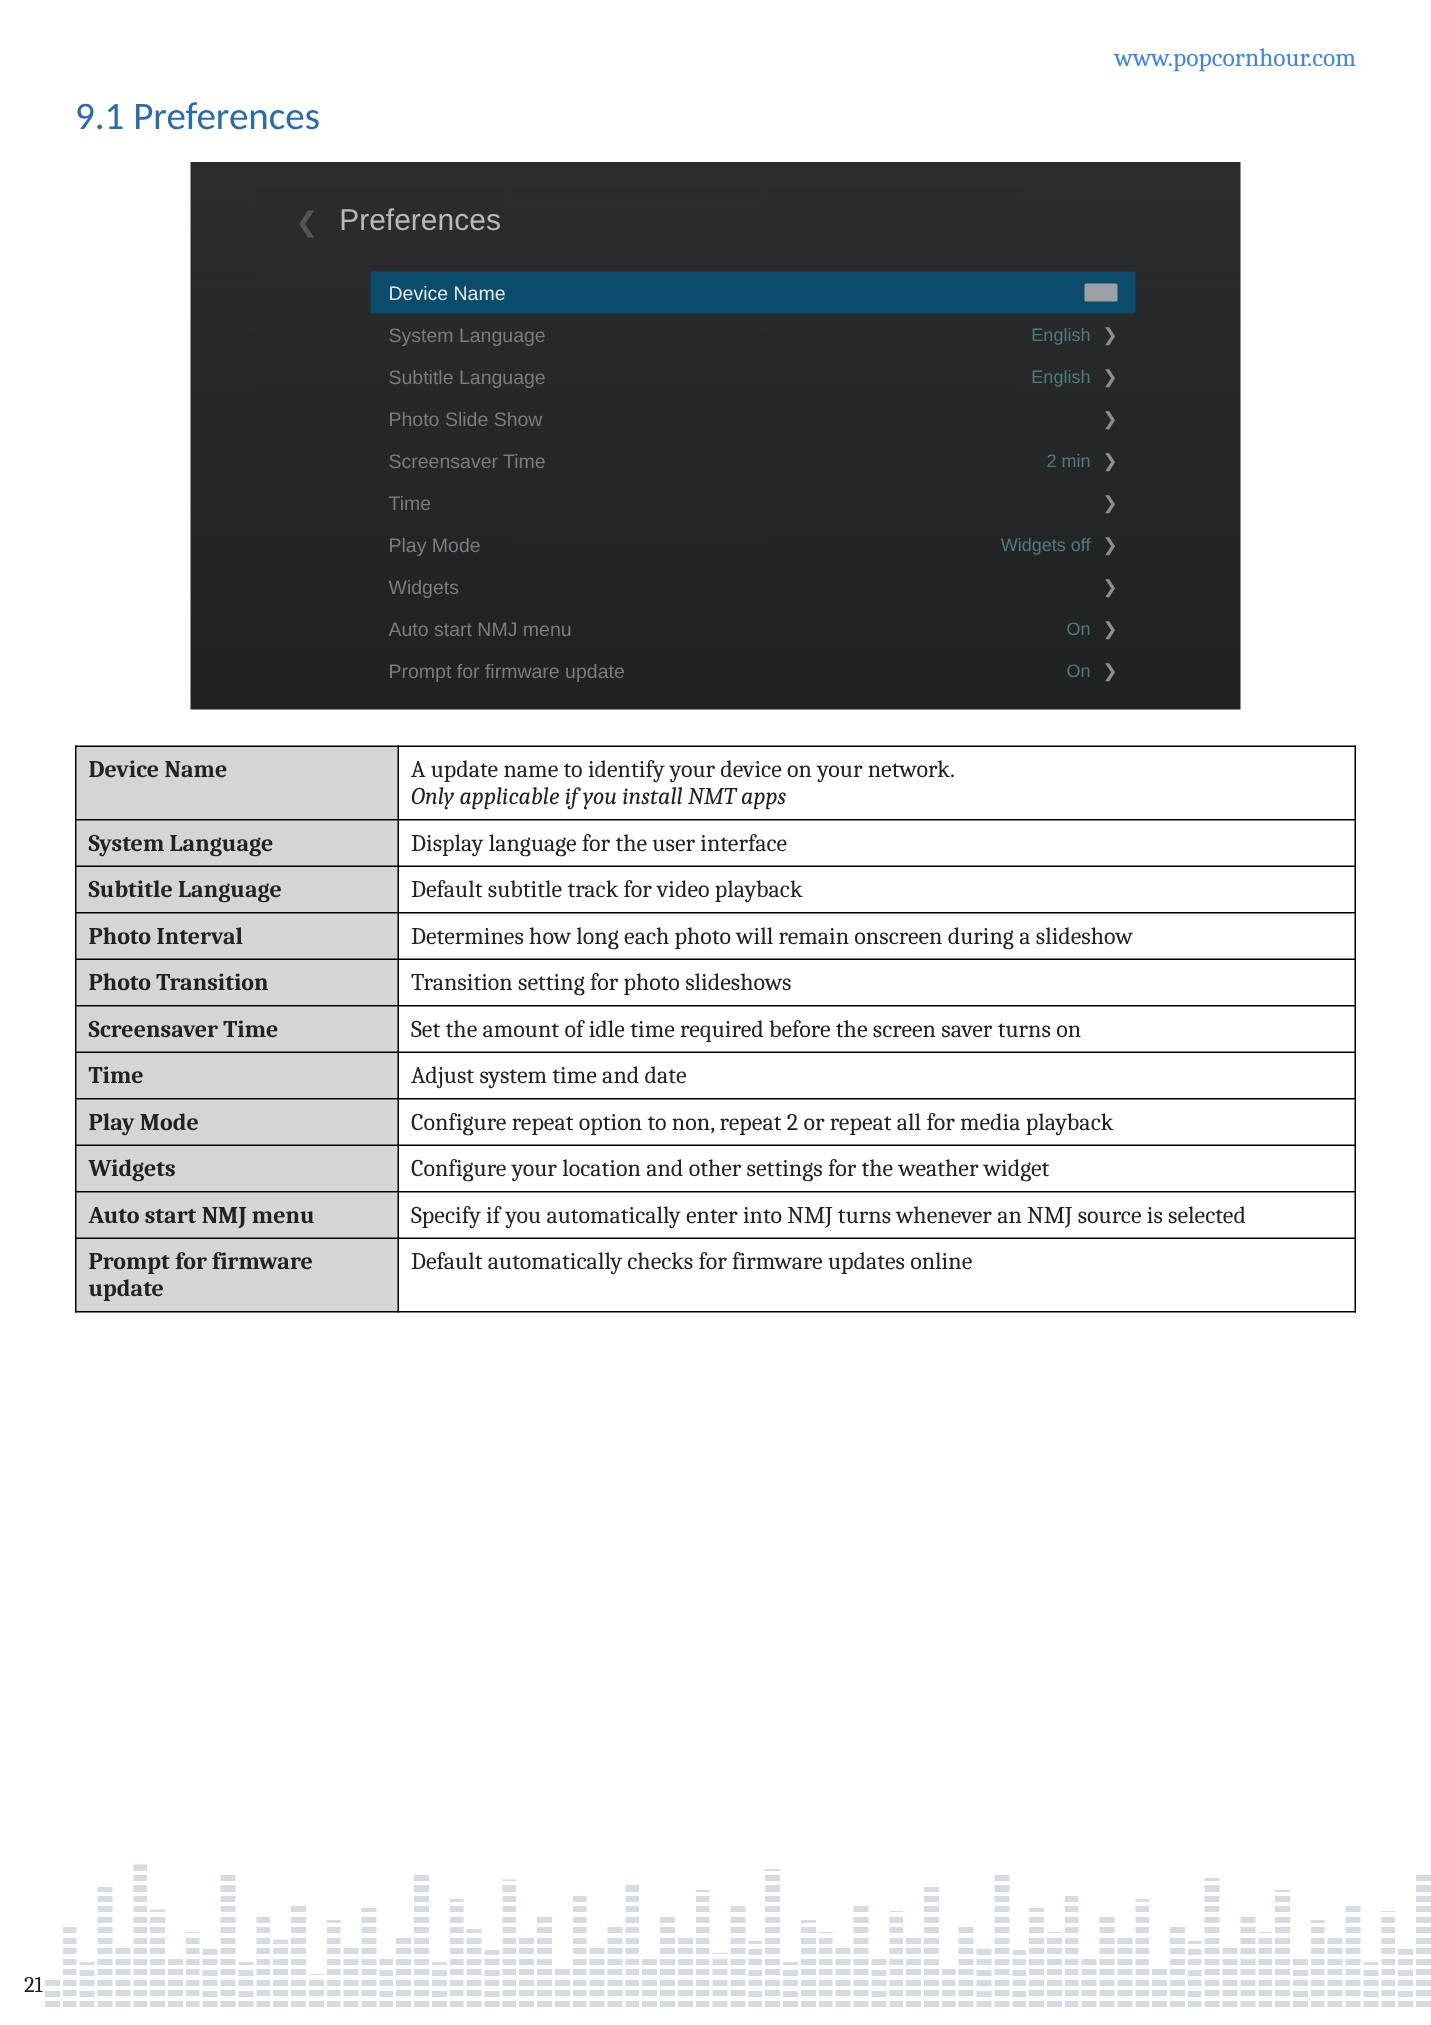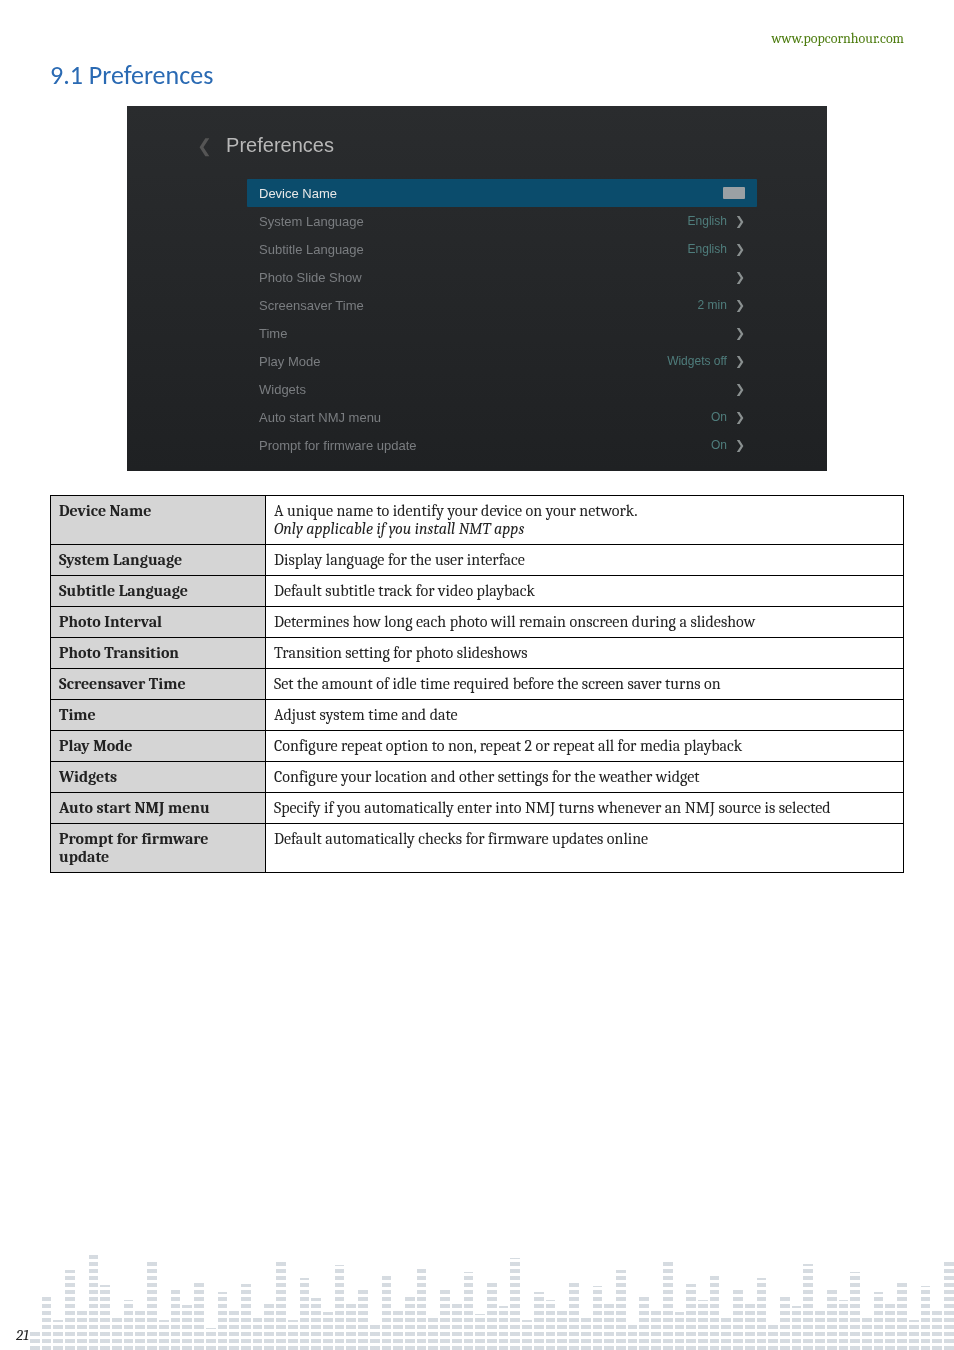--- a/index.html
+++ b/index.html
@@ -9,22 +9,22 @@
     height: 1350px;
     background: #ffffff;
     color: #222;
     position: relative;
   }
   .page {
     padding: 30px 50px 0 50px;
   }
   .site-url {
     text-align: right;
-    font-size: 14px;
-    color: #4d7c0f;
+    font-size: 17px;
+    color: #3b82f6;
     margin-bottom: 12px;
     font-family: Cambria, Georgia, serif;
   }
   .section-heading {
     color: #2a6ab3;
     font-size: 26px;
     font-weight: normal;
     margin-bottom: 15px;
     font-family: Calibri, Arial, sans-serif;
   }
@@ -139,26 +139,25 @@
     font-weight: bold;
     width: 215px;
   }
   .desc-table em {
     font-style: italic;
   }
 
   
   .page-footer-art {
     position: absolute;
-    bottom: 0;
+    bottom: 12px;
     left: 0;
     width: 954px;
     height: 130px;
     overflow: hidden;
-    font-style: italic;
   }
   .page-number {
     position: absolute;
     bottom: 6px;
     left: 16px;
     font-size: 15px;
     color: #222;
     font-family: Cambria, Georgia, serif;
     z-index: 2;
   }
@@ -278,21 +277,21 @@
 
       </div>
     </div>
   </div>
 
   <table class="desc-table">
     <tbody>
         <tr>
       <td class="term">Device Name</td>
       <td>
-        <span>A unique name to identify your device on your network.</span><br>
+        <span>A update name to identify your device on your network.</span><br>
         <em>Only applicable if you install NMT apps</em>
       </td>
     </tr>
     <tr>
       <td class="term">System Language</td>
       <td>Display language for the user interface</td>
     </tr>
     <tr>
       <td class="term">Subtitle Language</td>
       <td>Default subtitle track for video playback</td>

